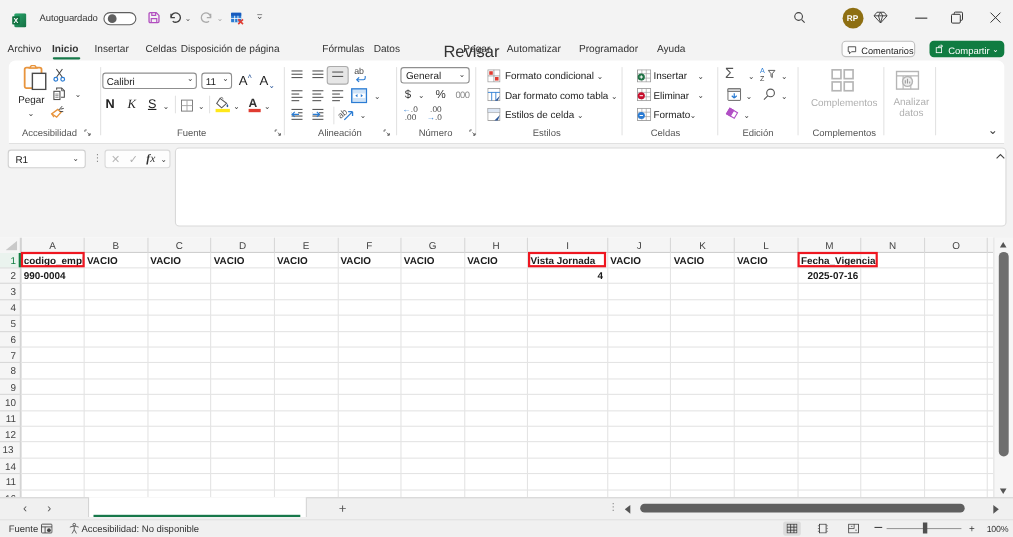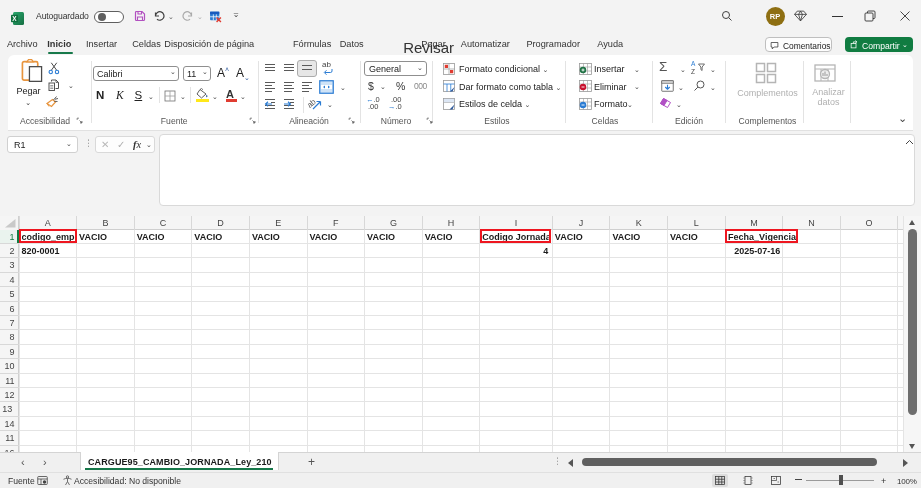--- a/index.html
+++ b/index.html
@@ -427,39 +427,38 @@
 <div class="ab" style="left:136.7px;top:16.2px;font-size:9px;font-weight:bold;color:#1a1a1a">VACIO</div>
 <div class="ab" style="left:194.29999999999998px;top:16.2px;font-size:9px;font-weight:bold;color:#1a1a1a">VACIO</div>
 <div class="ab" style="left:251.89999999999998px;top:16.2px;font-size:9px;font-weight:bold;color:#1a1a1a">VACIO</div>
 <div class="ab" style="left:309.5px;top:16.2px;font-size:9px;font-weight:bold;color:#1a1a1a">VACIO</div>
 <div class="ab" style="left:367.1px;top:16.2px;font-size:9px;font-weight:bold;color:#1a1a1a">VACIO</div>
 <div class="ab" style="left:424.70000000000005px;top:16.2px;font-size:9px;font-weight:bold;color:#1a1a1a">VACIO</div>
 <div class="ab" style="left:554.8000000000001px;top:16.2px;font-size:9px;font-weight:bold;color:#1a1a1a">VACIO</div>
 <div class="ab" style="left:612.4000000000001px;top:16.2px;font-size:9px;font-weight:bold;color:#1a1a1a">VACIO</div>
 <div class="ab" style="left:670.0000000000001px;top:16.2px;font-size:9px;font-weight:bold;color:#1a1a1a">VACIO</div>
 <div class="ab" style="left:21.5px;top:16.2px;width:53.6px;overflow:hidden;white-space:nowrap;font-size:9px;font-weight:bold;color:#1a1a1a">codigo_empl</div>
-<div class="ab" style="left:482.30000000000007px;top:16.2px;font-size:9px;font-weight:bold;color:#1a1a1a">Codigo Jornada</div>
+<div class="ab" style="left:482.30000000000007px;top:16.2px;font-size:9px;font-weight:bold;color:#1a1a1a">Vista Jornada</div>
 <div class="ab" style="left:728.1000000000001px;top:16.2px;white-space:nowrap;font-size:9px;font-weight:bold;color:#1a1a1a">Fecha_Vigencia</div>
-<div class="ab" style="left:21.5px;top:30.599999999999998px;font-size:9px;font-weight:bold;color:#1a1a1a">820-0001</div>
+<div class="ab" style="left:21.5px;top:30.599999999999998px;font-size:9px;font-weight:bold;color:#1a1a1a">990-0004</div>
 <div class="ab" style="left:479.30000000000007px;top:30.599999999999998px;width:69.0px;text-align:right;font-size:9px;font-weight:bold;color:#1a1a1a">4</div>
 <div class="ab" style="left:724.6000000000001px;top:30.599999999999998px;width:55.6px;text-align:right;font-size:9px;font-weight:bold;color:#1a1a1a">2025-07-16</div>
 <div class="ab" style="left:18.5px;top:13.9px;width:58.0px;height:13.999999999999998px;border:2px solid #ee1620;z-index:3"></div>
 <div class="ab" style="left:479.80000000000007px;top:13.9px;width:71.5px;height:13.999999999999998px;border:2px solid #ee1620;z-index:3"></div>
 <div class="ab" style="left:725.2000000000002px;top:13.9px;width:72.79999999999995px;height:13.999999999999998px;border:2px solid #ee1620;z-index:3"></div>
 </div>
 <div class="ab" style="left:903px;top:215.5px;width:18px;height:236.5px;background:#f6f6f6;border-left:1px solid #e4e4e4"></div>
 <div class="ab" style="left:909px;top:219.5px;width:0;height:0;border-left:3.8px solid transparent;border-right:3.8px solid transparent;border-bottom:5.5px solid #555"></div>
 <div class="ab" style="left:908px;top:229px;width:9px;height:186px;border-radius:5px;background:#6e6e6e"></div>
 <div class="ab" style="left:909px;top:444px;width:0;height:0;border-left:3.8px solid transparent;border-right:3.8px solid transparent;border-top:5.5px solid #555"></div>
 
 <div class="ab" style="left:0;top:452px;width:921px;height:20px;background:#f0f0f0;border-top:1px solid #d4d4d4"></div>
 <div class="ab" style="left:21px;top:455.5px;font-size:11px;color:#555">‹</div>
 <div class="ab" style="left:43px;top:455.5px;font-size:11px;color:#555">›</div>
 <div class="ab" style="left:80px;top:452px;width:198.5px;height:18px;background:#fff;border-left:1px solid #d4d4d4;border-right:1px solid #d4d4d4"></div>
-<div class="ab" style="left:88px;top:456.5px;font-size:9px;font-weight:bold;color:#1a1a1a;letter-spacing:0.1px">CARGUE95_CAMBIO_JORNADA_Ley_210</div>
 <div class="ab" style="left:85px;top:468px;width:187.5px;height:2.3px;background:#17784a"></div>
 <div class="ab" style="left:308px;top:455px;font-size:12px;color:#555">+</div>
 <div class="ab" style="left:553px;top:456px;font-size:9px;color:#888">⋮</div>
 <div class="ab" style="left:568px;top:459px;width:0;height:0;border-top:4px solid transparent;border-bottom:4px solid transparent;border-right:5px solid #555"></div>
 <div class="ab" style="left:582px;top:458px;width:295px;height:7.5px;border-radius:4px;background:#5f5f5f"></div>
 <div class="ab" style="left:903px;top:459px;width:0;height:0;border-top:4px solid transparent;border-bottom:4px solid transparent;border-left:5px solid #555"></div>
 
 <div class="ab" style="left:0;top:472px;width:921px;height:16px;background:#f0f0f0;border-top:1px solid #e0e0e0"></div>
 <div class="ab" style="left:8px;top:476px;font-size:8.6px;color:#333">Fuente</div>
 <svg class="ab" style="left:37px;top:474.5px" width="11" height="11" viewBox="0 0 22 22" fill="none" stroke="#444" stroke-width="1.6">

